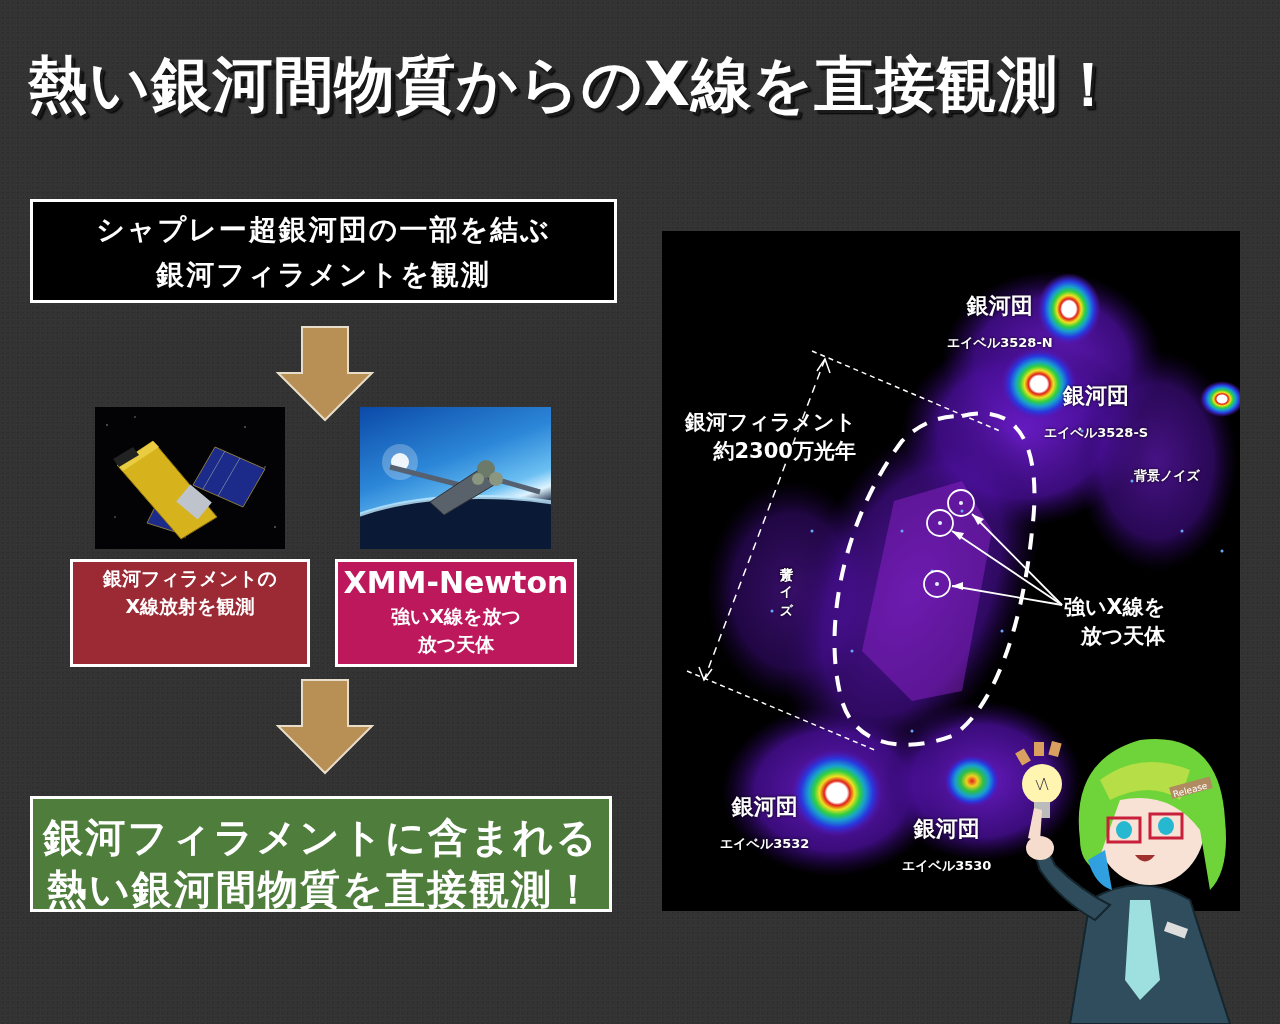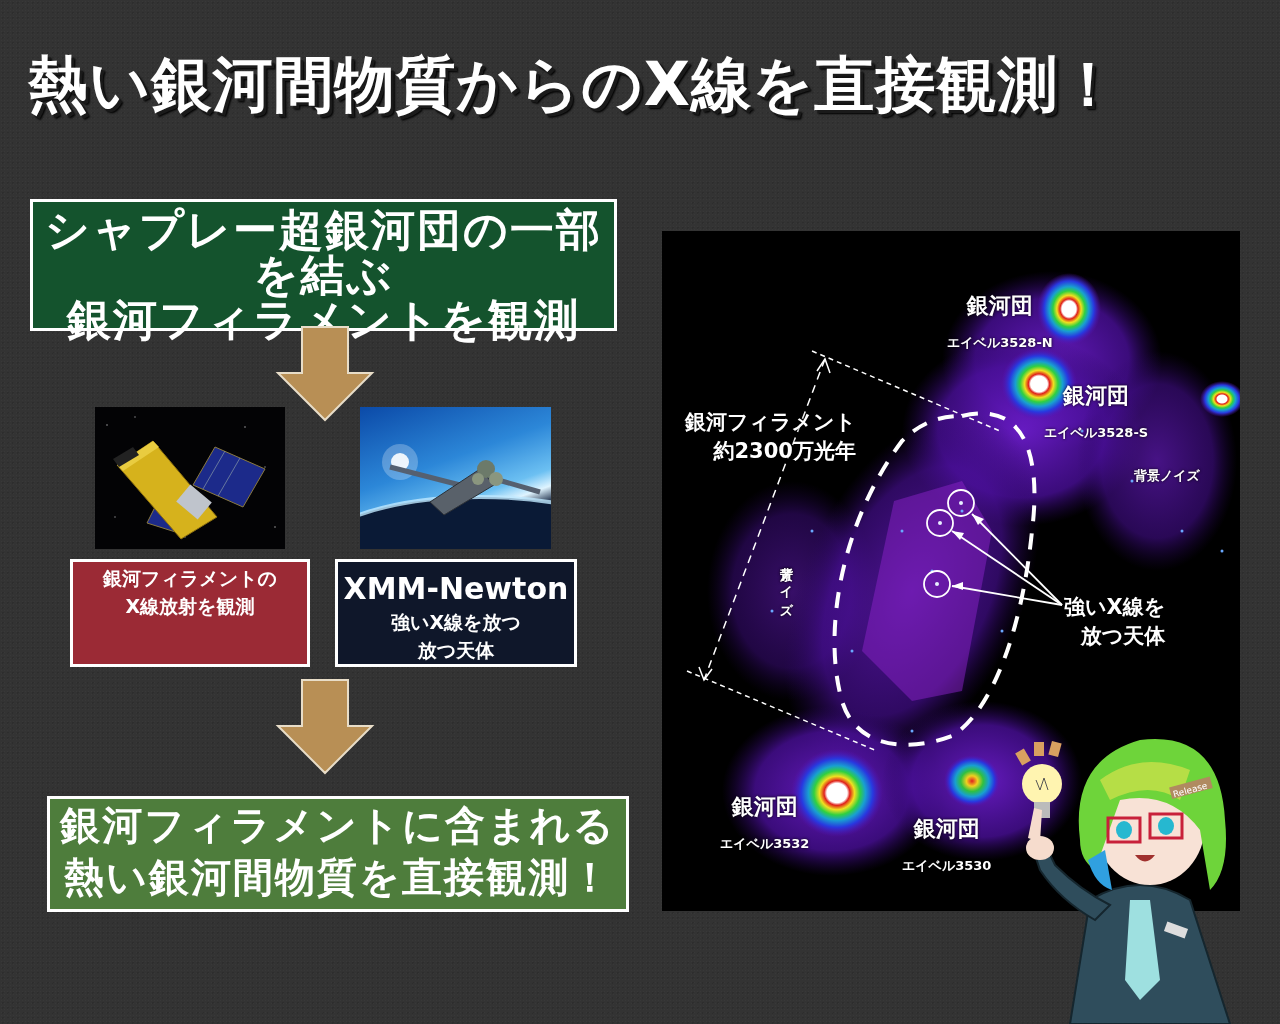--- a/index.html
+++ b/index.html
@@ -16,24 +16,24 @@
   .title {
     position: absolute; left: 28px; top: 44px; width: 1240px;
     font-size: 60px; font-weight: bold; letter-spacing: 1px; line-height: 80px;
     color: #ffffff;
     text-shadow: 3px 3px 0 #1a1a1a, 4px 4px 2px #000;
   }
   .box {
     position: absolute; box-sizing: border-box;
     border: 3px solid #ffffff; text-align: center; color: #fff;
   }
-  .box-purple { left: 30px; top: 199px; width: 587px; height: 132px; background: #14532d; font-size: 44px; line-height: 45px; padding-top: 5px; font-weight: bold; letter-spacing: 2px; }
-  .box-green  { left: 47px; top: 796px; width: 582px; height: 116px; background: #4e7d3c; font-size: 40px; line-height: 52px; padding-top: 4px; font-weight: bold; letter-spacing: 2px; font-family: Liberation Mono, monospace; }
+  .box-purple { left: 30px; top: 199px; width: 587px; height: 104px; background: #000000; font-size: 28px; line-height: 45px; padding-top: 5px; font-weight: bold; letter-spacing: 2px; }
+  .box-green  { left: 30px; top: 796px; width: 582px; height: 116px; background: #4e7d3c; font-size: 40px; line-height: 52px; padding-top: 12px; font-weight: bold; letter-spacing: 2px; }
   .box-red    { left: 70px; top: 559px; width: 240px; height: 108px; background: #9b2a35; padding-top: 2px; }
-  .box-blue   { left: 335px; top: 559px; width: 242px; height: 108px; background: #0f172a; padding-top: 8px; }
+  .box-blue   { left: 335px; top: 559px; width: 242px; height: 108px; background: #be185d; padding-top: 2px; }
   .sat-name  { font-size: 30px; font-weight: bold; line-height: 38px; }
   .sat-desc  { font-size: 19px; font-weight: bold; line-height: 28px; }
   .arrow { position: absolute; }
   .photo { position: absolute; overflow: hidden; }
   .photo-suzaku { left: 95px; top: 407px; width: 190px; height: 142px; background: #030305; }
   .photo-xmm { left: 360px; top: 407px; width: 191px; height: 142px;
     background: linear-gradient(160deg, #0b4aa8 0%, #2c87d8 40%, #6cc0f2 62%, #dff4ff 70%, #0d1e3a 78%, #050a18 100%); }
   .xray-panel { position: absolute; left: 662px; top: 231px; width: 578px; height: 680px; background: #000; overflow: hidden; }
   .lbl { position: absolute; color: #fff; font-weight: bold; text-align: center; white-space: nowrap; text-shadow: 0 0 3px #000; }
   .lbl-big { font-size: 22px; line-height: 26px; }

